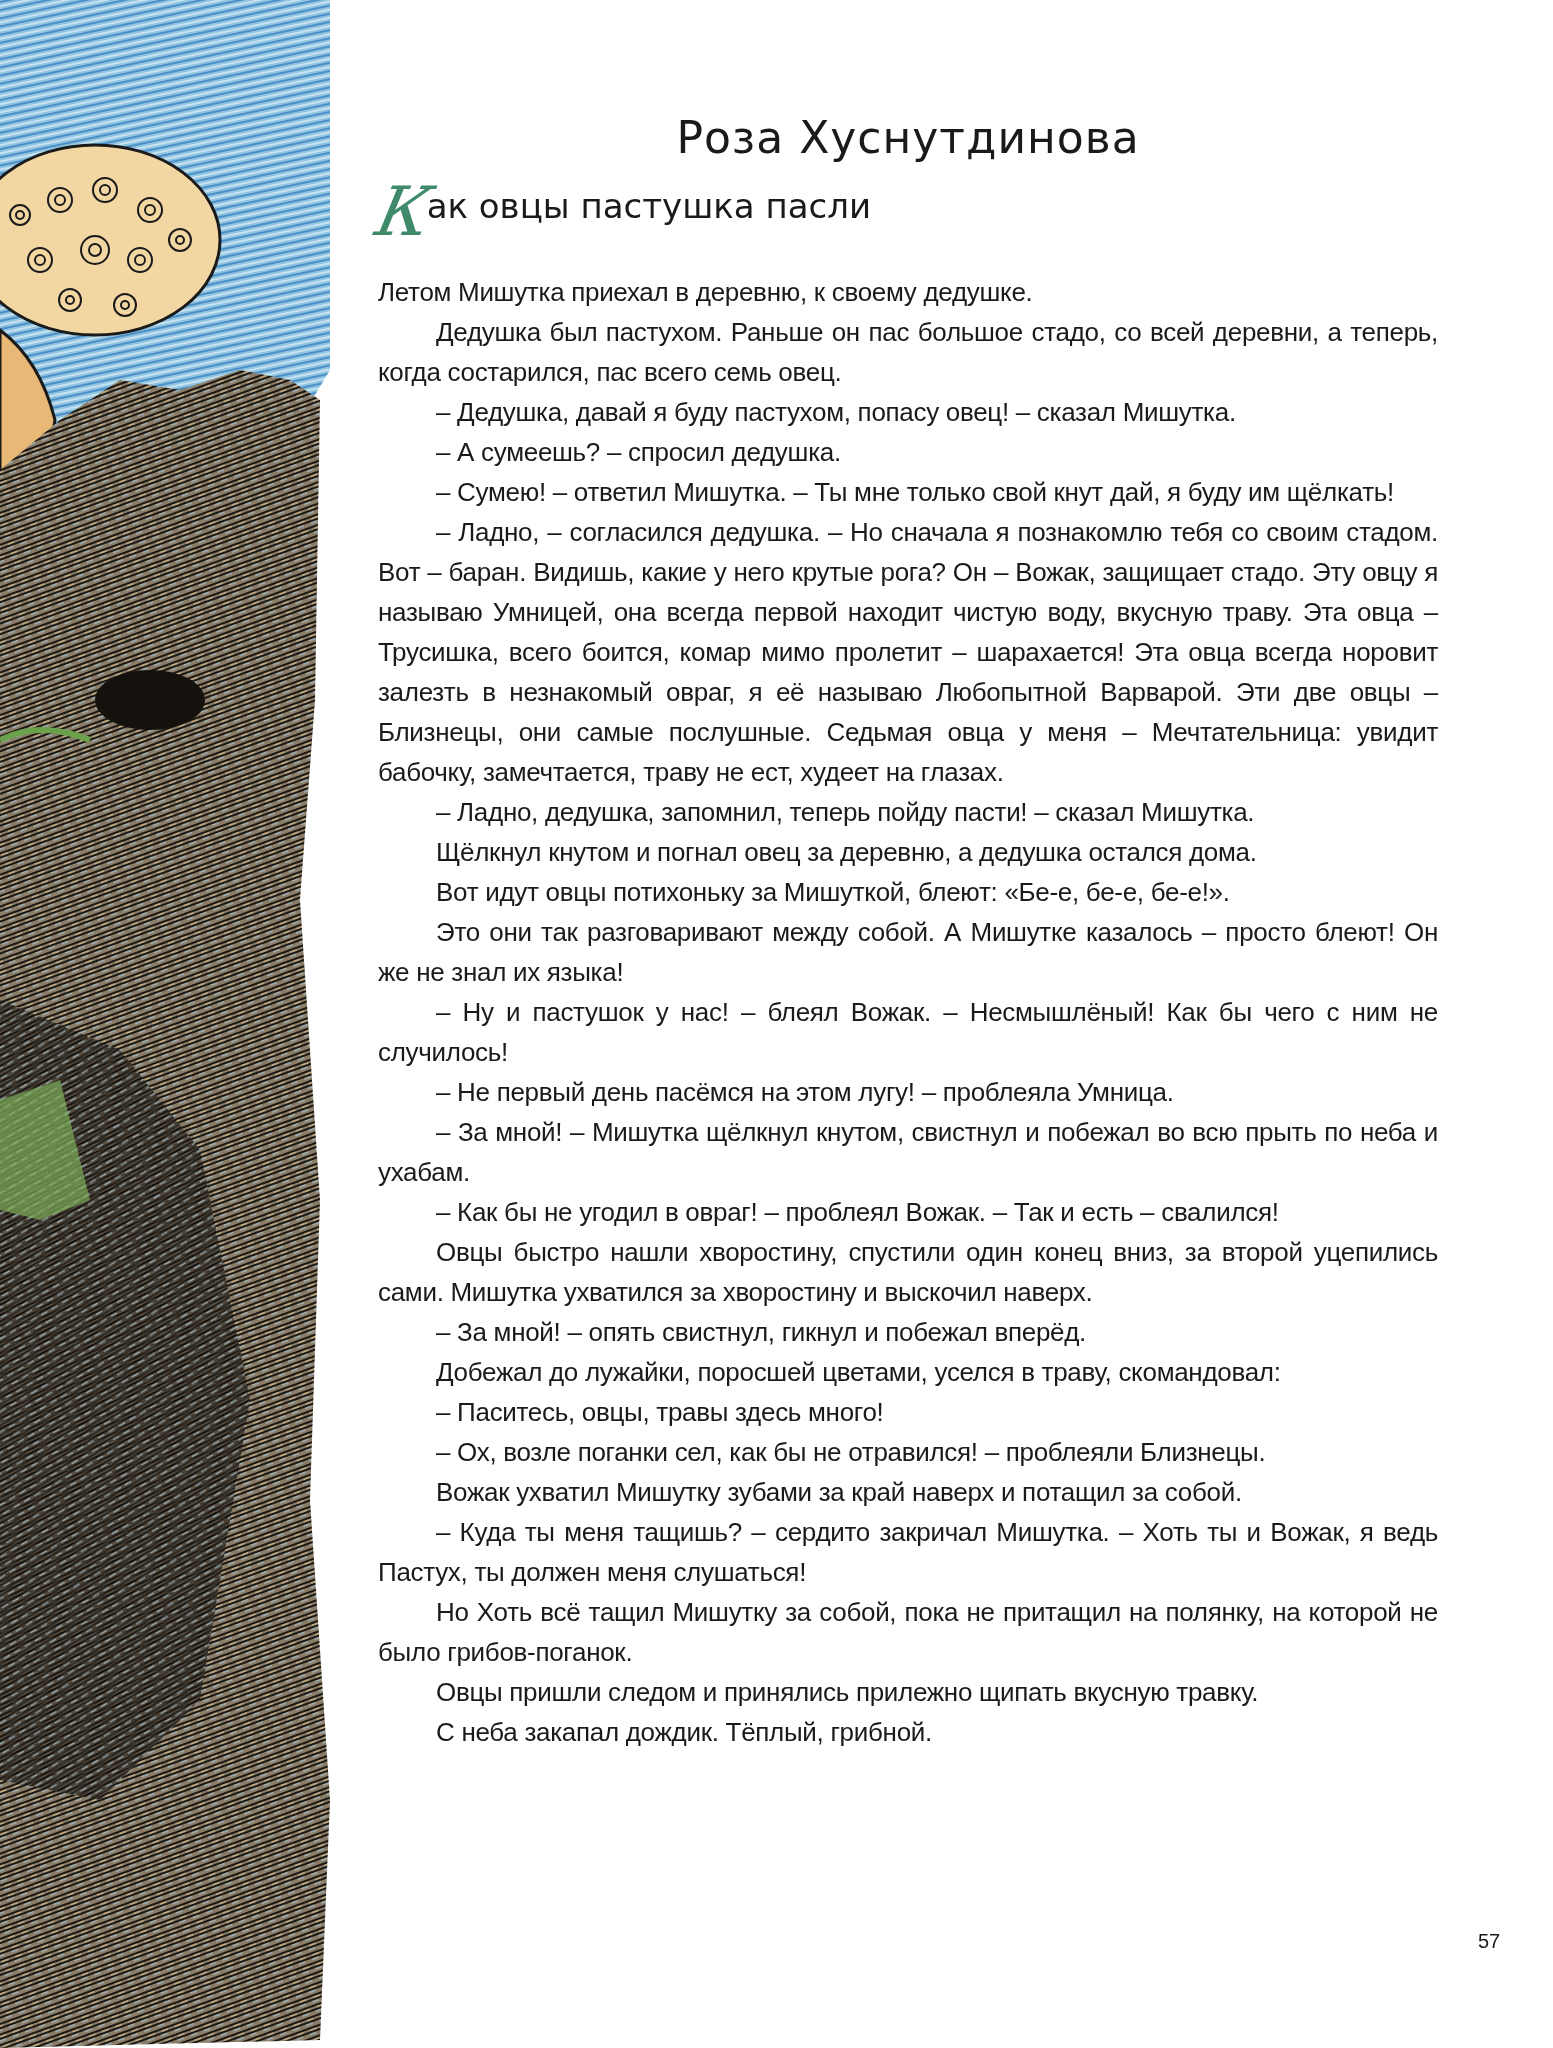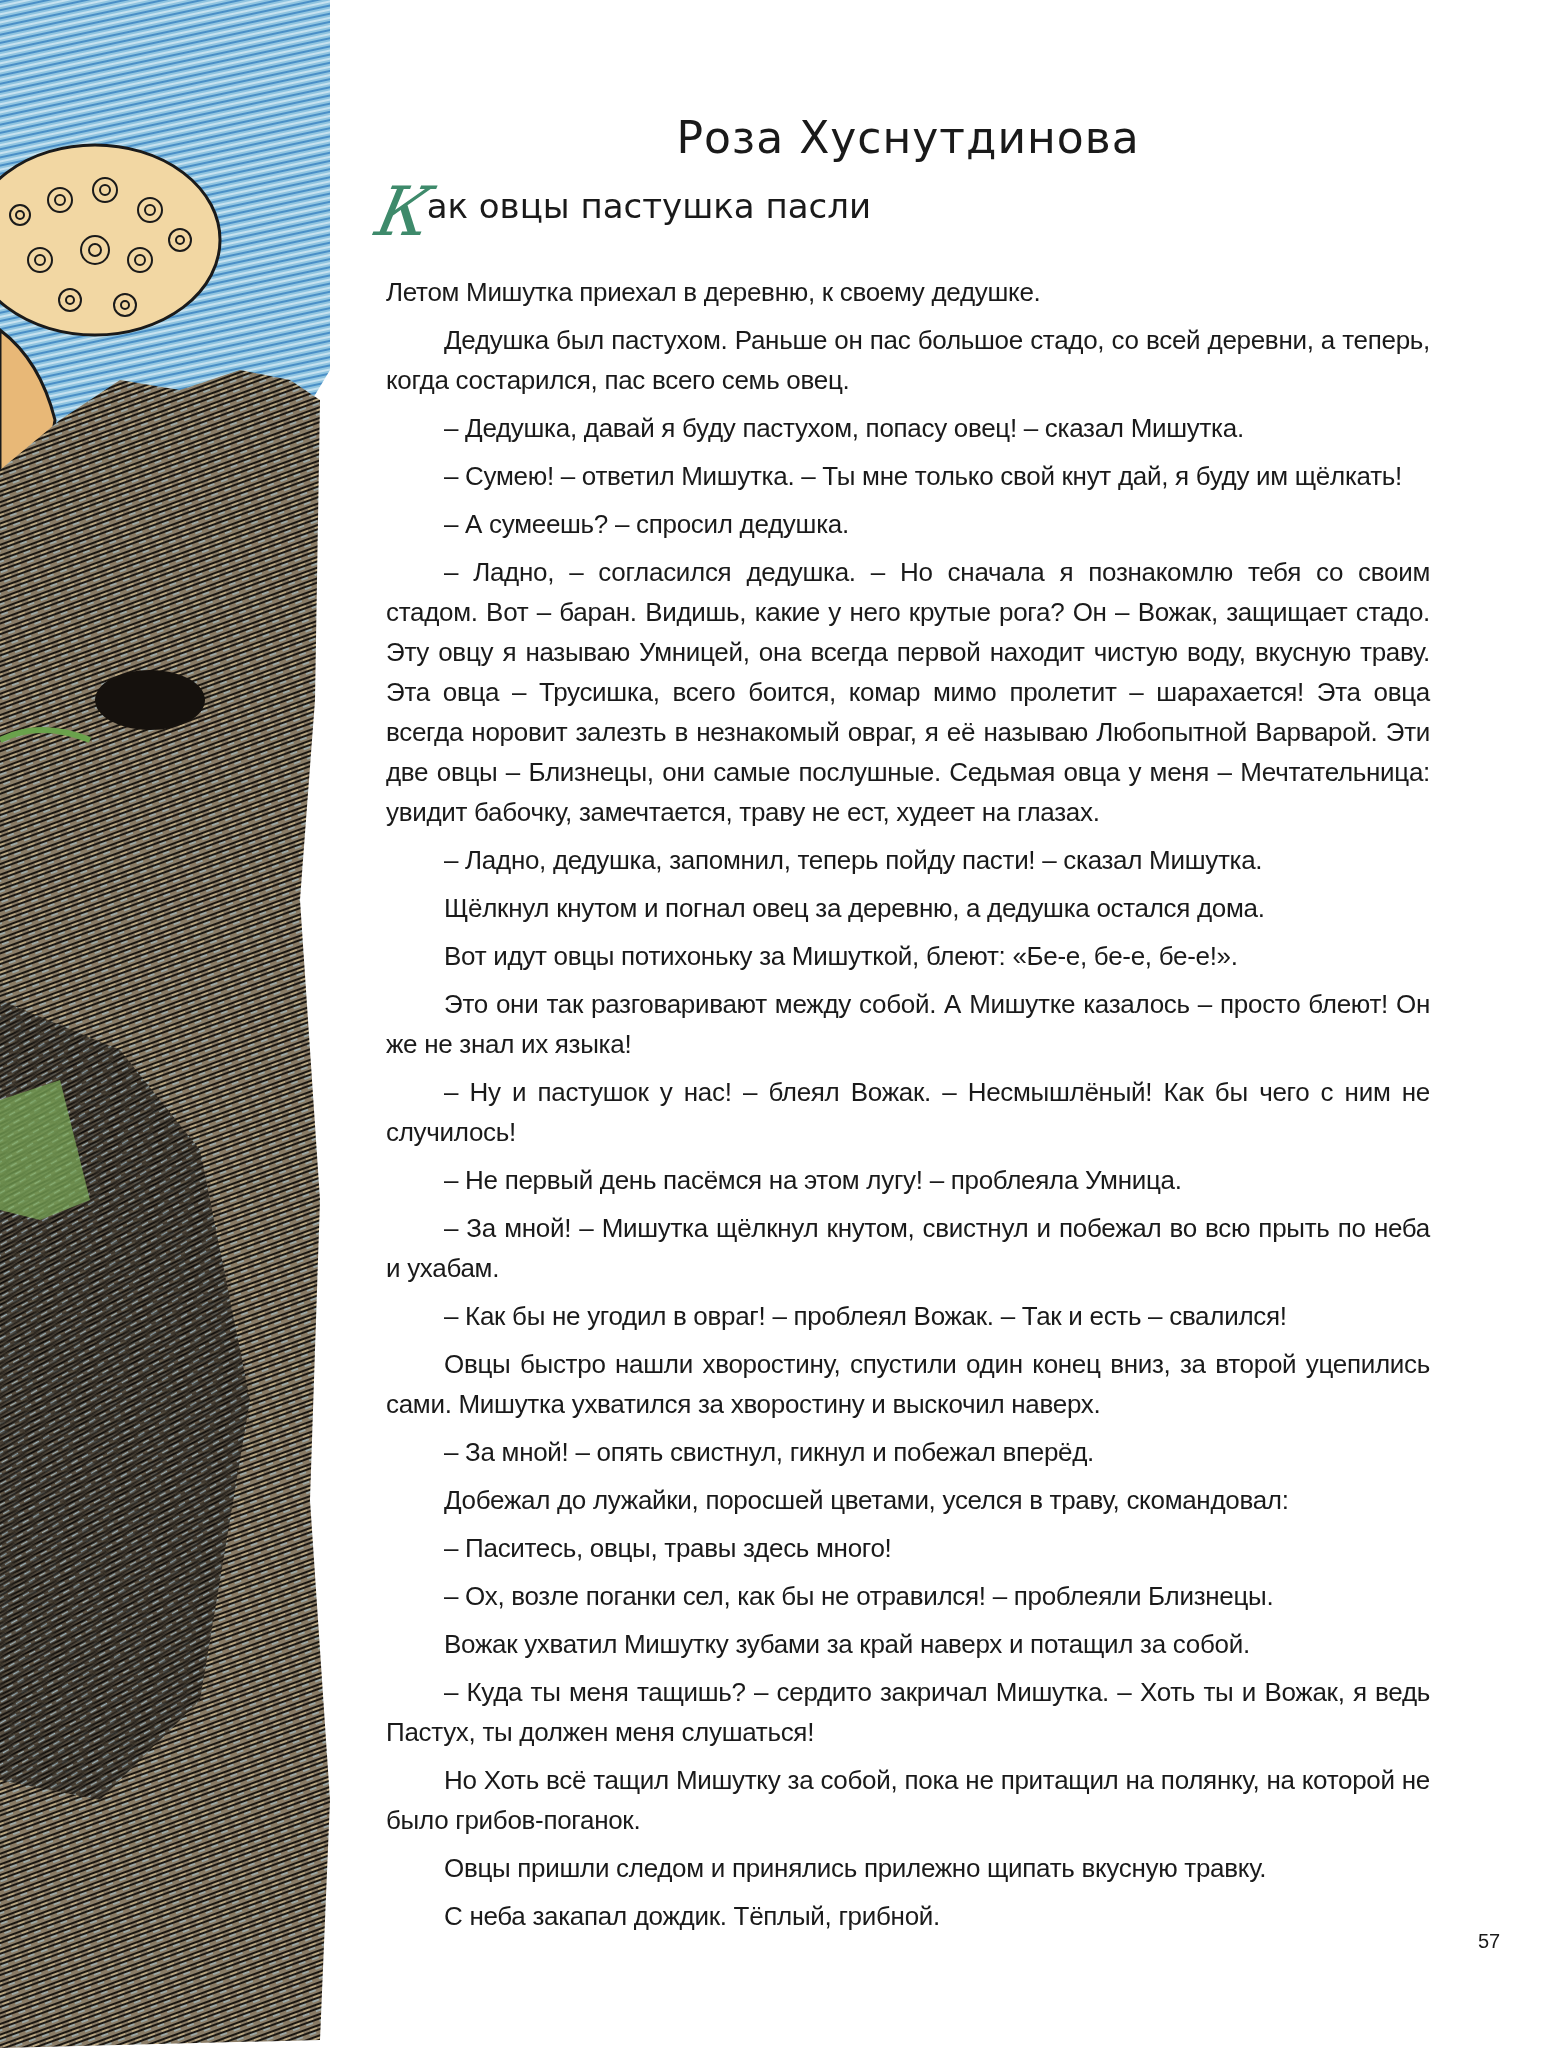--- a/index.html
+++ b/index.html
@@ -33,21 +33,21 @@
       font-family: "DejaVu Serif", serif;
       font-style: italic; font-size: 68px; line-height: 60px;
       color: #3e8a6b; margin-right: -4px; transform: skewX(-12deg);
       display: inline-block;
     }
     .title-rest { padding-bottom: 6px; }
 
     .body { margin-top: 30px; }
     .p {
       font-family: "Liberation Sans", sans-serif;
-      font-size: 26px; line-height: 40px; margin: 8px;
+      font-size: 26px; line-height: 40px; margin: 0;
       text-align: justify; text-align-last: left;
       letter-spacing: -0.3px;
     }
     .p.indent { text-indent: 58px; }
     .page-number {
       position: absolute; left: 1478px; top: 1930px;
       font-family: "Liberation Sans", sans-serif; font-size: 20px; color: #1a1a1a;
     }
   </style>
 </head>
@@ -112,22 +112,22 @@
 <div class="content">
   <h1 class="author">Роза Хуснутдинова</h1>
   <h2 class="title">
     <span class="dropcap" style="color: rgb(62, 138, 107);">К</span>
     <span class="title-rest">ак овцы пастушка пасли</span>
   </h2>
   <div class="body" id="story-body">
       <p class="p">Летом Мишутка приехал в деревню, к своему дедушке.</p>
       <p class="p indent">Дедушка был пастухом. Раньше он пас большое стадо, со всей деревни, а теперь, когда состарился, пас всего семь овец.</p>
       <p class="p indent">– Дедушка, давай я буду пастухом, попасу овец! – сказал Мишутка.</p>
+      <p class="p indent">– А сумеешь? – спросил дедушка.</p>
       <p class="p indent">– Сумею! – ответил Мишутка. – Ты мне только свой кнут дай, я буду им щёлкать!</p>
-      <p class="p indent">– А сумеешь? – спросил дедушка.</p>
       <p class="p indent">– Ладно, – согласился дедушка. – Но сначала я познакомлю тебя со своим стадом. Вот – баран. Видишь, какие у него крутые рога? Он – Вожак, защищает стадо. Эту овцу я называю Умницей, она всегда первой находит чистую воду, вкусную траву. Эта овца – Трусишка, всего боится, комар мимо пролетит – шарахается! Эта овца всегда норовит залезть в незнакомый овраг, я её называю Любопытной Варварой. Эти две овцы – Близнецы, они самые послушные. Седьмая овца у меня – Мечтательница: увидит бабочку, замечтается, траву не ест, худеет на глазах.</p>
       <p class="p indent">– Ладно, дедушка, запомнил, теперь пойду пасти! – сказал Мишутка.</p>
       <p class="p indent">Щёлкнул кнутом и погнал овец за деревню, а дедушка остался дома.</p>
       <p class="p indent">Вот идут овцы потихоньку за Мишуткой, блеют: «Бе-е, бе-е, бе-е!».</p>
       <p class="p indent">Это они так разговаривают между собой. А Мишутке казалось – просто блеют! Он же не знал их языка!</p>
       <p class="p indent">– Ну и пастушок у нас! – блеял Вожак. – Несмышлёный! Как бы чего с ним не случилось!</p>
       <p class="p indent">– Не первый день пасёмся на этом лугу! – проблеяла Умница.</p>
       <p class="p indent">– За мной! – Мишутка щёлкнул кнутом, свистнул и побежал во всю прыть по неба и ухабам.</p>
       <p class="p indent">– Как бы не угодил в овраг! – проблеял Вожак. – Так и есть – свалился!</p>
       <p class="p indent">Овцы быстро нашли хворостину, спустили один конец вниз, за второй уцепились сами. Мишутка ухватился за хворостину и выскочил наверх.</p>

